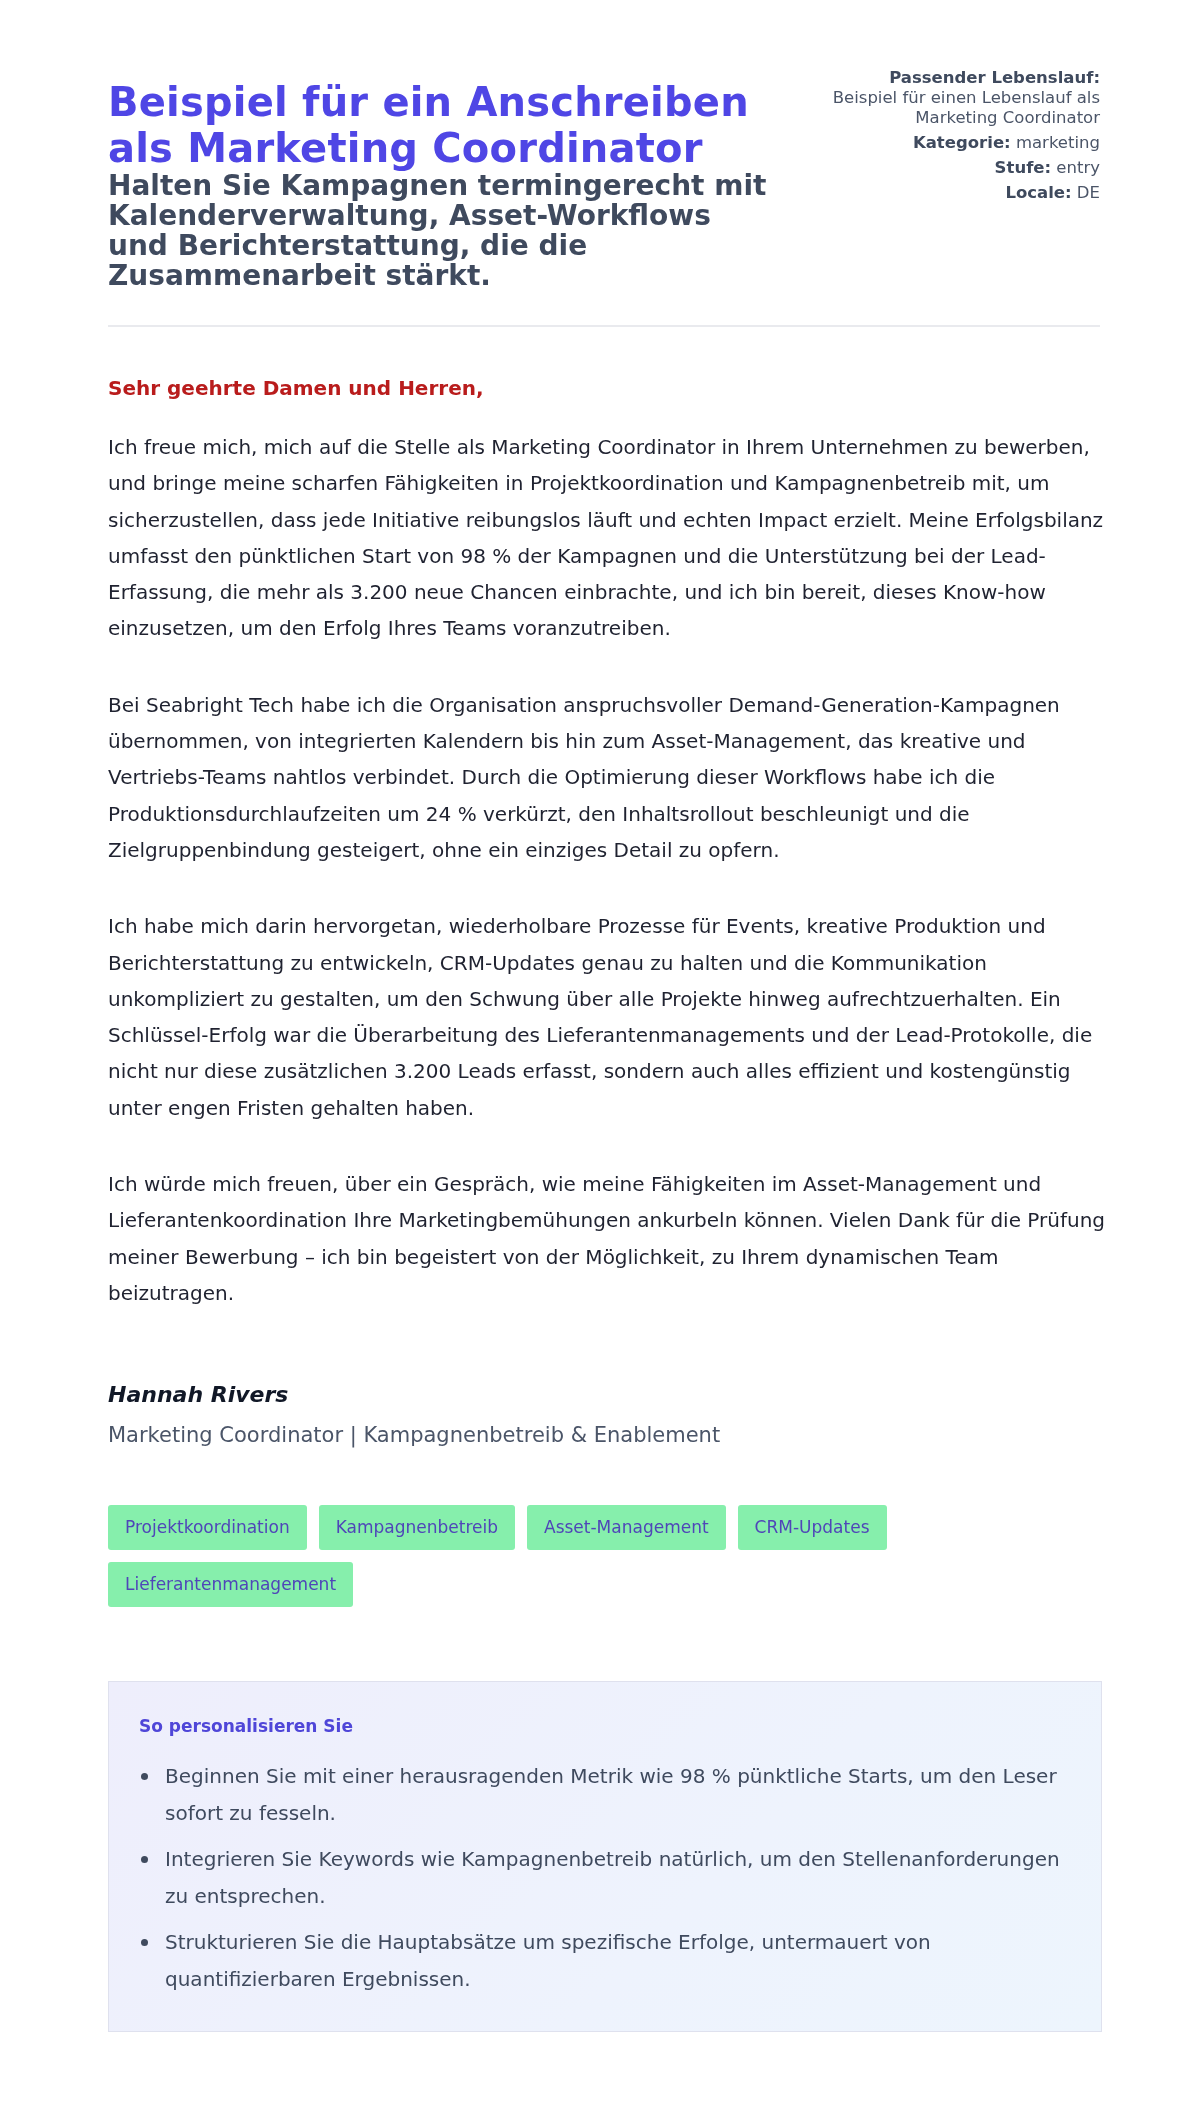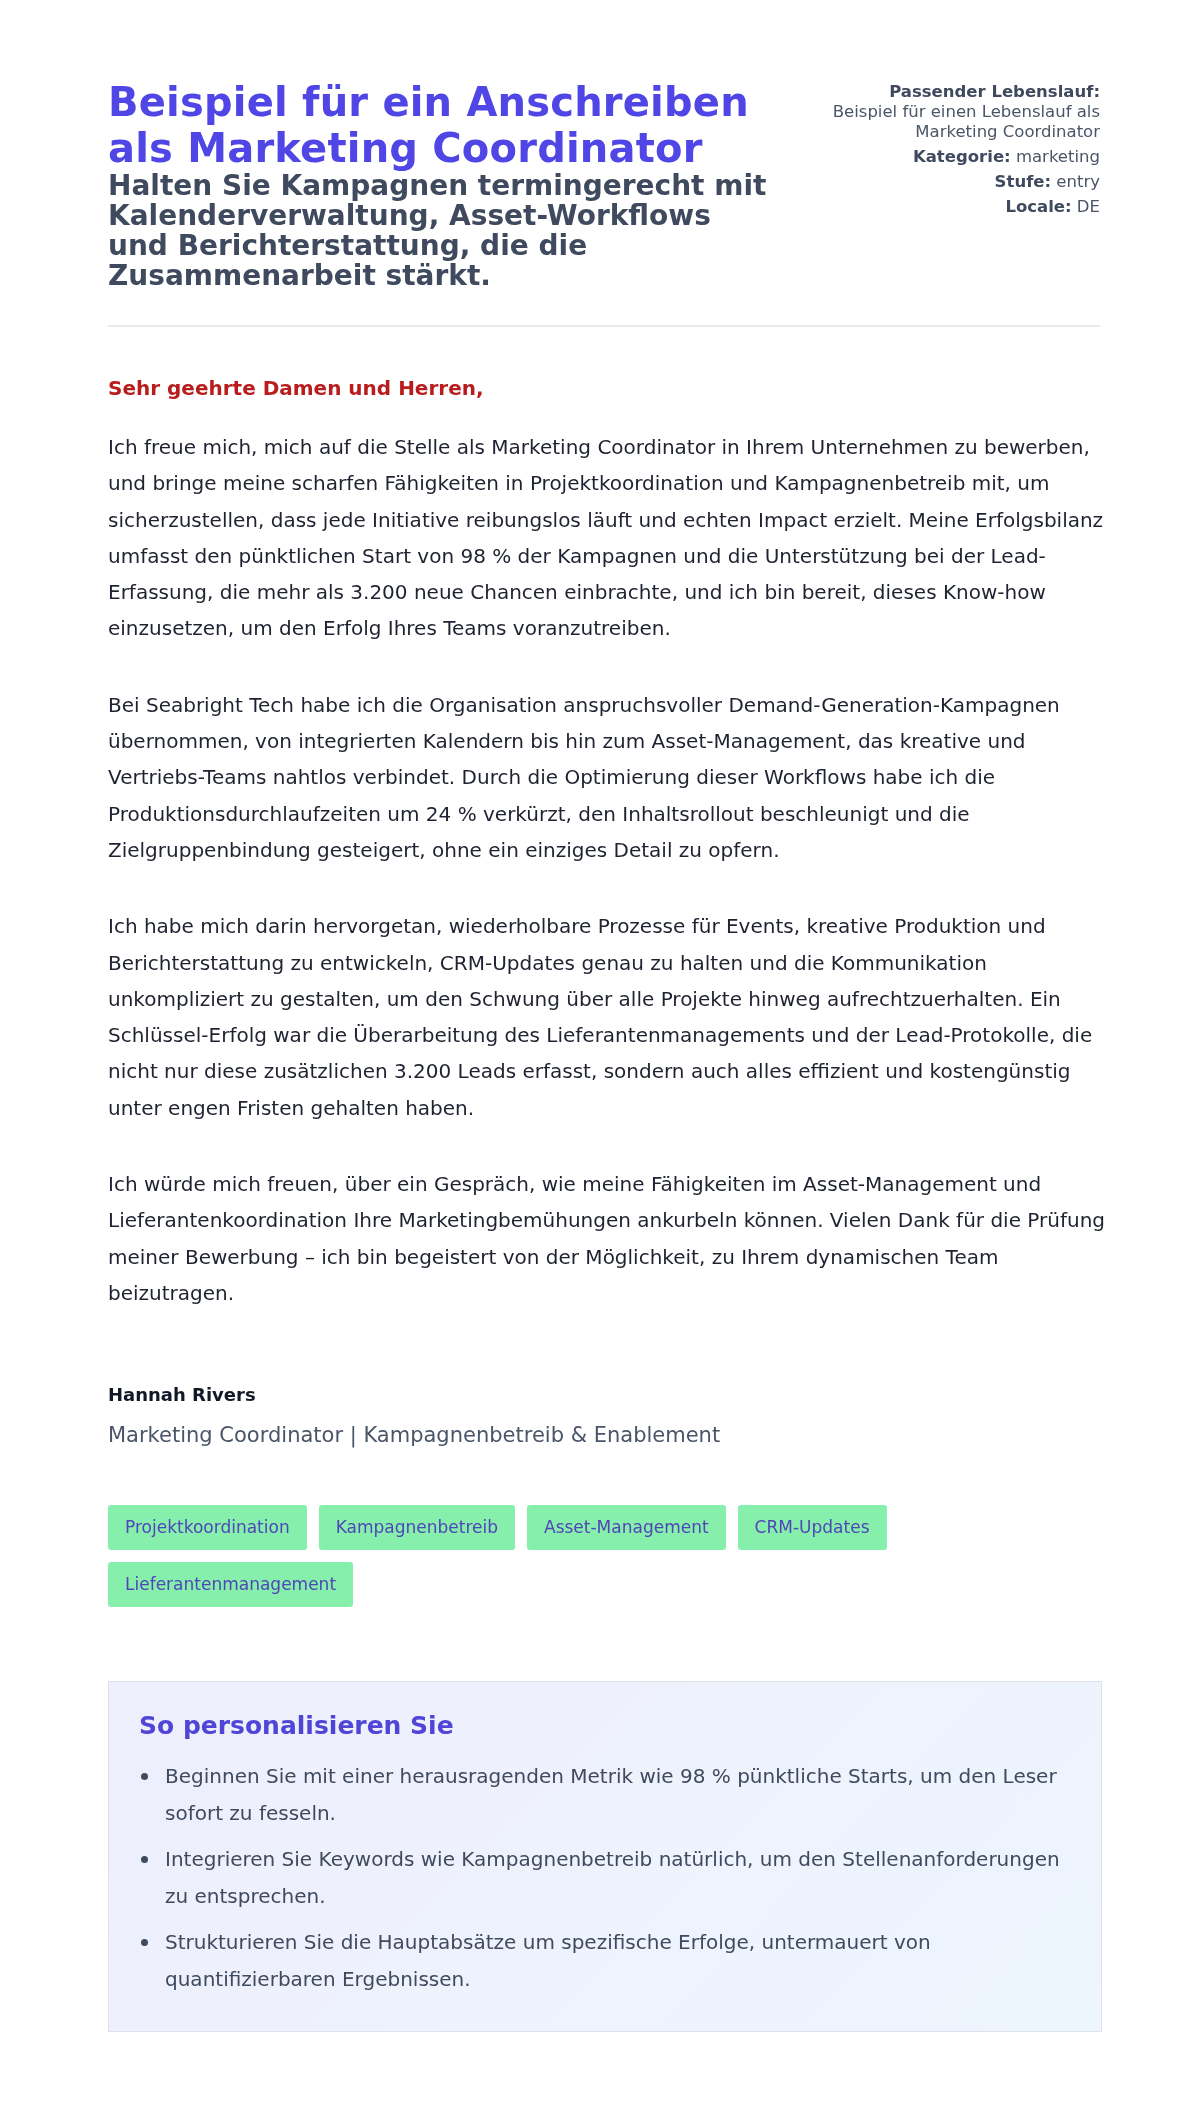--- a/index.html
+++ b/index.html
@@ -36,21 +36,21 @@
       font-weight: bold;
       color: #3f4a5e;
       margin-top: 0px;
     }
     .header-meta {
       text-align: right;
       font-size: 16.5px;
       line-height: 20px;
       color: #4b5568;
       width: 300px;
-      margin-top: 14px;
+      margin-top: 0px;
     }
     .meta-label { font-weight: bold; color: #3f4a5e; }
     .meta-row { margin-bottom: 5px; }
     .meta-row.resume .meta-label { display: block; }
     
     .salutation {
       margin-top: 48px;
       font-size: 20px;
       line-height: 26px;
       font-weight: bold;
@@ -61,24 +61,25 @@
       font-size: 20px;
       line-height: 36.3px;
       color: #1f2230;
       width: 1000px;
     }
     .paragraph + .paragraph { margin-top: 40px; }
     .paragraph.first { margin-top: 28px; }
     
     .signature { margin-top: 70px; }
     .sig-name {
-      font-size: 18px;
+      font-size: 22px;
       line-height: 28px;
       font-weight: bold;
       color: #111827;
+      font-style: italic;
     }
     .sig-title {
       margin-top: 12px;
       font-size: 21px;
       line-height: 28px;
       color: #4b5568;
     }
     
     .tags {
       margin-top: 56px;
@@ -98,21 +99,21 @@
     }
     
     .tips {
       margin-top: 74px;
       width: 994px;
       border: 1.5px solid #dfe1ee;
       background: linear-gradient(135deg, #eeeefc 0%, #eef3fd 60%, #edf5fd 100%);
       padding: 30px 30px 34px 30px;
     }
     .tips-title {
-      font-size: 25px;
+      font-size: 17px;
       line-height: 28px;
       font-weight: bold;
       color: #4f46d8;
     }
     .tips-list {
       margin-top: 18px;
       list-style: none;
     }
     .tips-item {
       position: relative;

